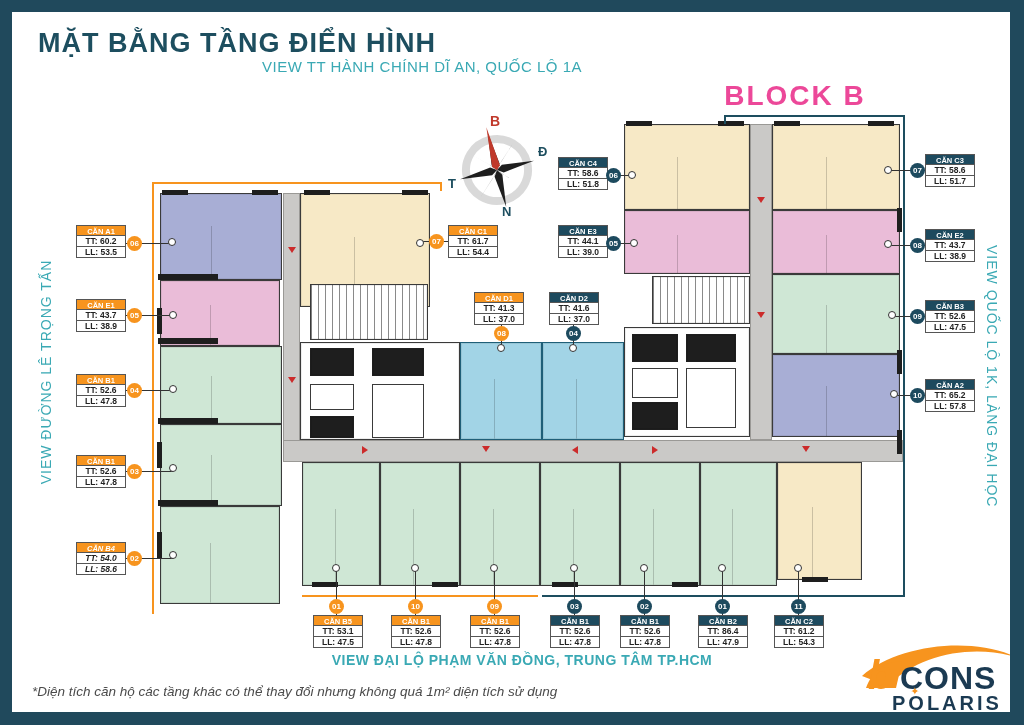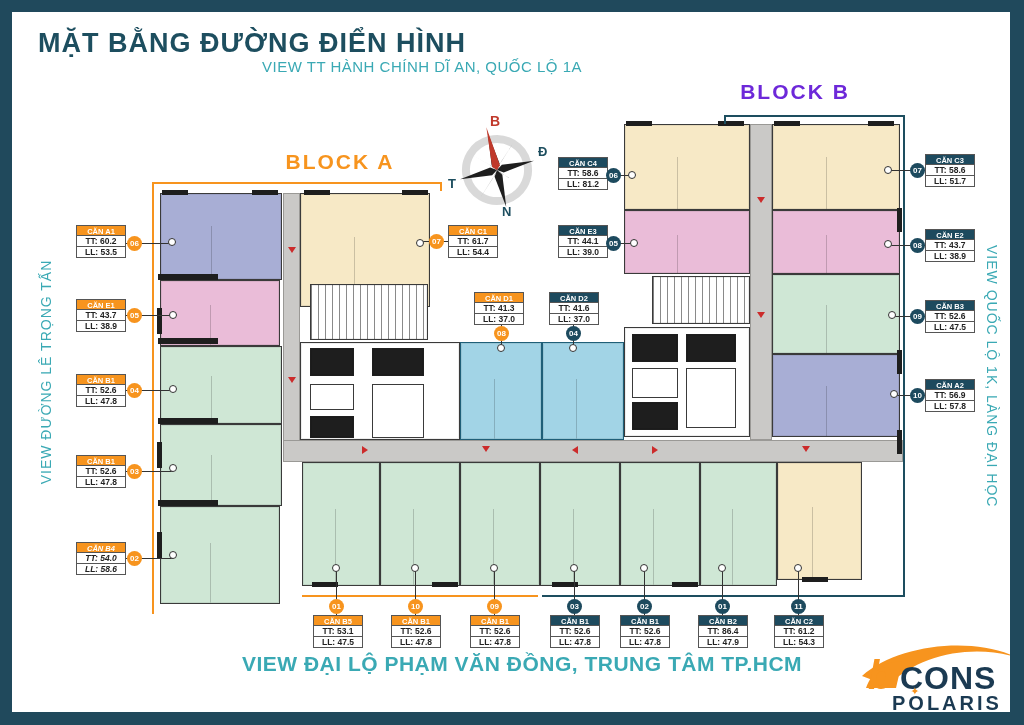--- a/index.html
+++ b/index.html
@@ -7,25 +7,25 @@
     position:relative;width:1024px;height:725px;margin:0 auto;
     background:#ffffff;box-sizing:border-box;
     border:12px solid #20495c;border-right-width:14px;border-bottom-width:13px;
     font-family:"Liberation Sans", sans-serif;overflow:hidden;
   }
   .abs{position:absolute;}
   
   #page-title{left:26px;top:16px;font-size:27px;font-weight:700;color:#1d4e5f;letter-spacing:1px;}
   #subtitle{left:250px;top:46px;width:540px;text-align:left;font-size:15px;color:#3aa9b4;letter-spacing:.5px;}
   #block-a-label{left:228px;top:138px;width:200px;text-align:center;font-size:21px;font-weight:800;color:#f7941e;letter-spacing:2px;}
-  #block-b-label{left:688px;top:68px;width:190px;text-align:center;font-size:21px;font-weight:800;color:#6d28d9;letter-spacing:2px;}
+  #block-b-label{left:688px;top:68px;width:190px;text-align:center;font-size:28px;font-weight:800;color:#ec4899;letter-spacing:2px;}
   .view-vert{font-size:14px;color:#3aa9b4;letter-spacing:1px;white-space:nowrap;}
   #view-left{left:-96px;top:352px;width:260px;text-align:center;transform:rotate(-90deg);}
   #view-right{left:850px;top:355px;width:260px;text-align:center;transform:rotate(90deg);}
-  #view-bottom{left:200px;top:640px;width:620px;text-align:center;font-size:21px;font-weight:600;color:#3aa9b4;letter-spacing:.5px;}
+  #view-bottom{left:200px;top:640px;width:620px;text-align:center;font-size:14px;font-weight:600;color:#3aa9b4;letter-spacing:.5px;}
   #footnote{left:20px;top:672px;font-size:13.5px;font-style:italic;color:#4a4a4a;}
   
   .bline{background:#f7941e;}
   .bline.teal{background:#1d4e5f;}
   
   .unit{box-sizing:border-box;border:1px solid #3a3a3a;box-shadow:inset 0 0 0 1px rgba(0,0,0,.07);}
   .u-cream{background:#f7e9c6;}
   .u-pink{background:#eabcd8;}
   .u-lav{background:#a8aed5;}
   .u-green{background:#cfe7d5;}
@@ -56,27 +56,27 @@
   #logo-cons-line{position:absolute;left:0;top:6px;width:166px;height:52px;}
   #logo-polaris{position:absolute;left:34px;top:56px;font-size:20px;font-weight:700;color:#1b3a52;letter-spacing:3px;}
   .o-wrap{position:relative;}
   .o-star{position:absolute;left:2px;top:-7px;font-size:11px;color:#f7941e;font-weight:400;letter-spacing:0;}
 </style>
 </head>
 <body>
 
 <div id="canvas">
 
-  <div class="abs" id="page-title">MẶT BẰNG ĐƯỜNG ĐIỂN HÌNH</div>
+  <div class="abs" id="page-title">MẶT BẰNG TẦNG ĐIỂN HÌNH</div>
   <div class="abs" id="subtitle">VIEW TT HÀNH CHÍNH DĨ AN, QUỐC LỘ 1A</div>
-  <div class="abs" id="block-a-label">BLOCK A</div>
   <div class="abs" id="block-b-label">BLOCK B</div>
   <div class="abs view-vert" id="view-left">VIEW ĐƯỜNG LÊ TRỌNG TẤN</div>
   <div class="abs view-vert" id="view-right">VIEW QUỐC LỘ 1K, LÀNG ĐẠI HỌC</div>
   <div class="abs" id="view-bottom">VIEW ĐẠI LỘ PHẠM VĂN ĐỒNG, TRUNG TÂM TP.HCM</div>
+  <div class="abs" id="footnote">*Diện tích căn hộ các tầng khác có thể thay đổi nhưng không quá 1m² diện tích sử dụng</div>
 
   <div class="abs" id="plan" style="left:0;top:0;width:1024px;height:725px;">
       <div class="abs unit u-lav innerline" style="left: 148px; top: 181px; width: 122px; height: 87px; z-index: 1;"></div>
       <div class="abs unit u-cream innerline" style="left: 288px; top: 181px; width: 130px; height: 114px; z-index: 1;"></div>
       <div class="abs unit u-pink innerline" style="left: 148px; top: 268px; width: 120px; height: 66px; z-index: 1;"></div>
       <div class="abs unit u-green innerline" style="left: 148px; top: 334px; width: 122px; height: 78px; z-index: 1;"></div>
       <div class="abs unit u-green innerline" style="left: 148px; top: 412px; width: 122px; height: 82px; z-index: 1;"></div>
       <div class="abs unit u-green innerline" style="left: 148px; top: 494px; width: 120px; height: 98px; z-index: 1;"></div>
       <div class="abs unit u-gray" style="left: 271px; top: 181px; width: 17px; height: 249px; z-index: 1;"></div>
       <div class="abs unit u-stair" style="left: 298px; top: 272px; width: 118px; height: 56px; z-index: 1;"></div>
@@ -205,21 +205,21 @@
         <div class="co-head">CĂN D1</div>
         <div class="co-row">TT: 41.3</div>
         <div class="co-row">LL: 37.0</div>
       </div>
       <div class="abs leader" style="left: 594px; top: 163px; width: 26px; height: 1px; z-index: 4;"></div>
       <div class="abs ldot" style="left: 616px; top: 159px; z-index: 5;"></div>
       <div class="abs badge teal" style="left: 594px; top: 156px; z-index: 7;">06</div>
       <div class="abs callout" style="left: 546px; top: 145px; z-index: 6;">
         <div class="co-head teal">CĂN C4</div>
         <div class="co-row">TT: 58.6</div>
-        <div class="co-row">LL: 81.2</div>
+        <div class="co-row">LL: 51.8</div>
       </div>
       <div class="abs leader" style="left: 594px; top: 231px; width: 28px; height: 1px; z-index: 4;"></div>
       <div class="abs ldot" style="left: 618px; top: 227px; z-index: 5;"></div>
       <div class="abs badge teal" style="left: 594px; top: 224px; z-index: 7;">05</div>
       <div class="abs callout" style="left: 546px; top: 213px; z-index: 6;">
         <div class="co-head teal">CĂN E3</div>
         <div class="co-row">TT: 44.1</div>
         <div class="co-row">LL: 39.0</div>
       </div>
       <div class="abs leader" style="left: 561px; top: 311px; width: 1px; height: 25px; z-index: 4;"></div>
@@ -252,21 +252,21 @@
       <div class="abs callout" style="left: 913px; top: 288px; z-index: 6;">
         <div class="co-head teal">CĂN B3</div>
         <div class="co-row">TT: 52.6</div>
         <div class="co-row">LL: 47.5</div>
       </div>
       <div class="abs leader" style="left: 882px; top: 383px; width: 33px; height: 1px; z-index: 4;"></div>
       <div class="abs ldot" style="left: 878px; top: 378px; z-index: 5;"></div>
       <div class="abs badge teal" style="left: 898px; top: 376px; z-index: 7;">10</div>
       <div class="abs callout" style="left: 913px; top: 367px; z-index: 6; border-radius: 6px;">
         <div class="co-head teal">CĂN A2</div>
-        <div class="co-row">TT: 56.9</div>
+        <div class="co-row">TT: 65.2</div>
         <div class="co-row">LL: 57.8</div>
       </div>
       <div class="abs leader" style="left: 324px; top: 556px; width: 1px; height: 49px; z-index: 4;"></div>
       <div class="abs ldot" style="left: 320px; top: 552px; z-index: 5;"></div>
       <div class="abs badge" style="left: 317px; top: 587px; z-index: 7;">01</div>
       <div class="abs callout" style="left: 301px; top: 603px; z-index: 6;">
         <div class="co-head">CĂN B5</div>
         <div class="co-row">TT: 53.1</div>
         <div class="co-row">LL: 47.5</div>
       </div>

